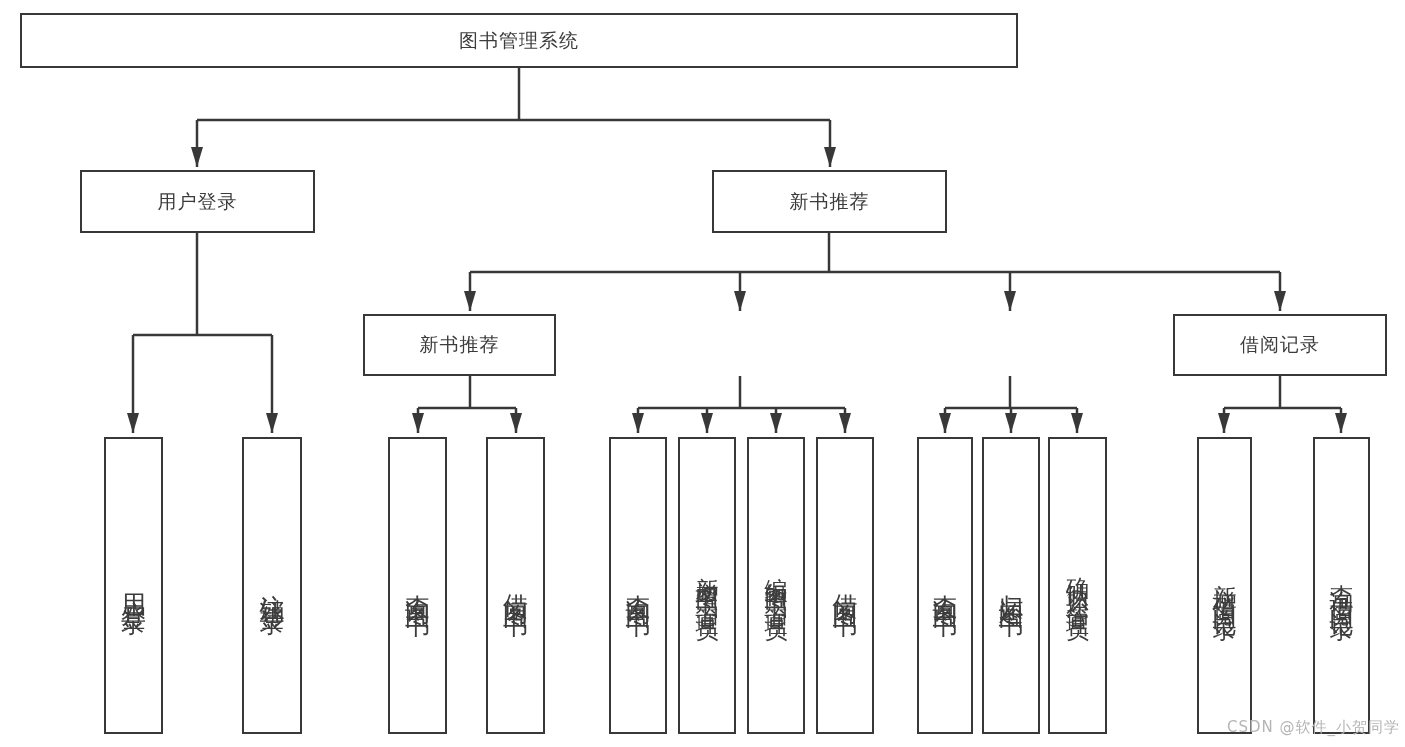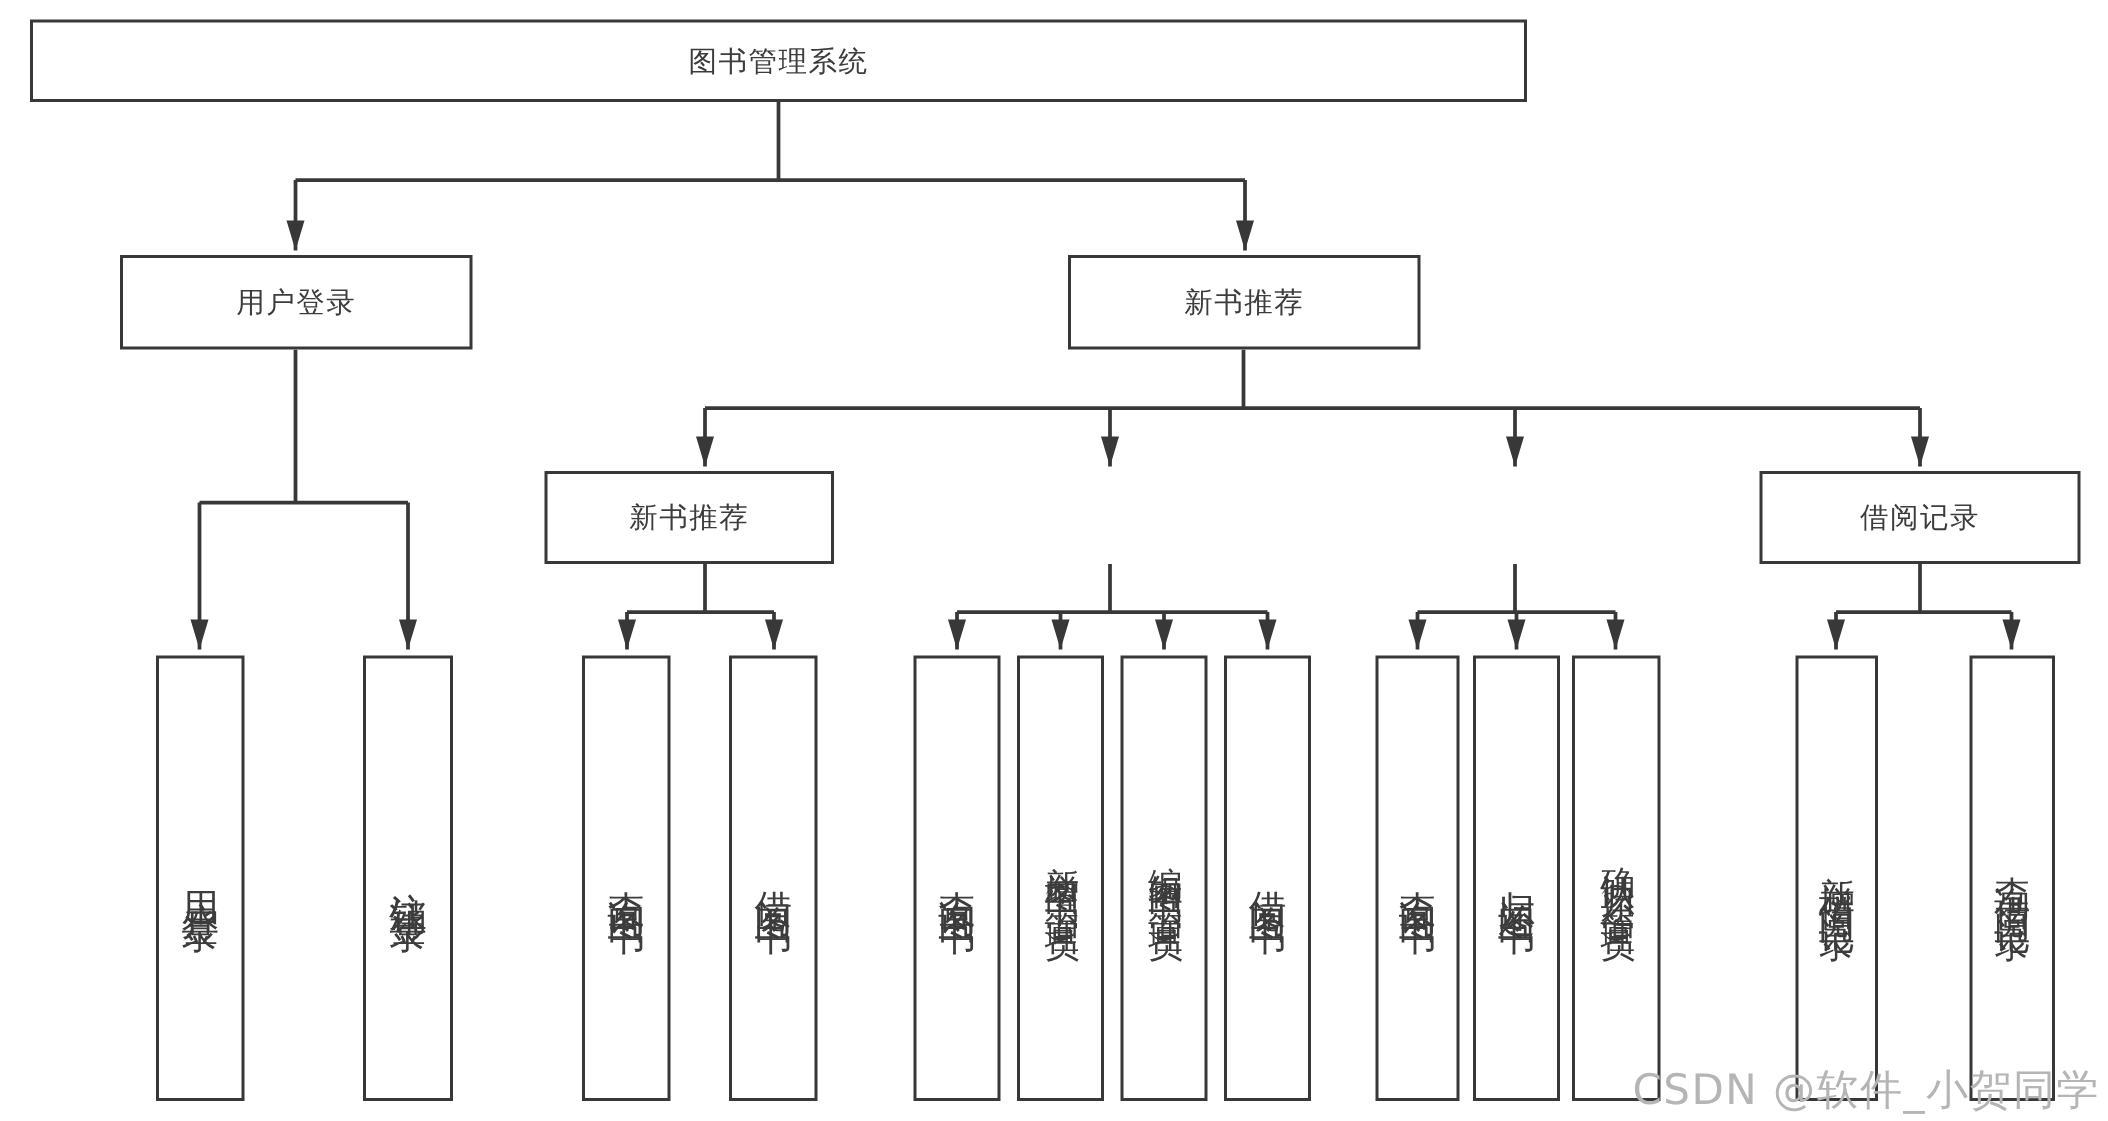--- a/index.html
+++ b/index.html
@@ -53,21 +53,21 @@
     line-height: 1;
     white-space: nowrap;
   }
   .v4 { font-size: 25px; letter-spacing: 6px; }
   .v6 { font-size: 24px; letter-spacing: 7px; }
   .v9 { font-size: 23px; letter-spacing: 6px; }
   .watermark {
     position: absolute;
     top: 713px;
     right: 5px;
-    font-size: 28px;
+    font-size: 15px;
     line-height: 28px;
     letter-spacing: 1px;
     color: var(--watermark, #b5b5b5);
     z-index: 5;
     white-space: nowrap;
   }
 </style>
 </head>
 <body>
 

